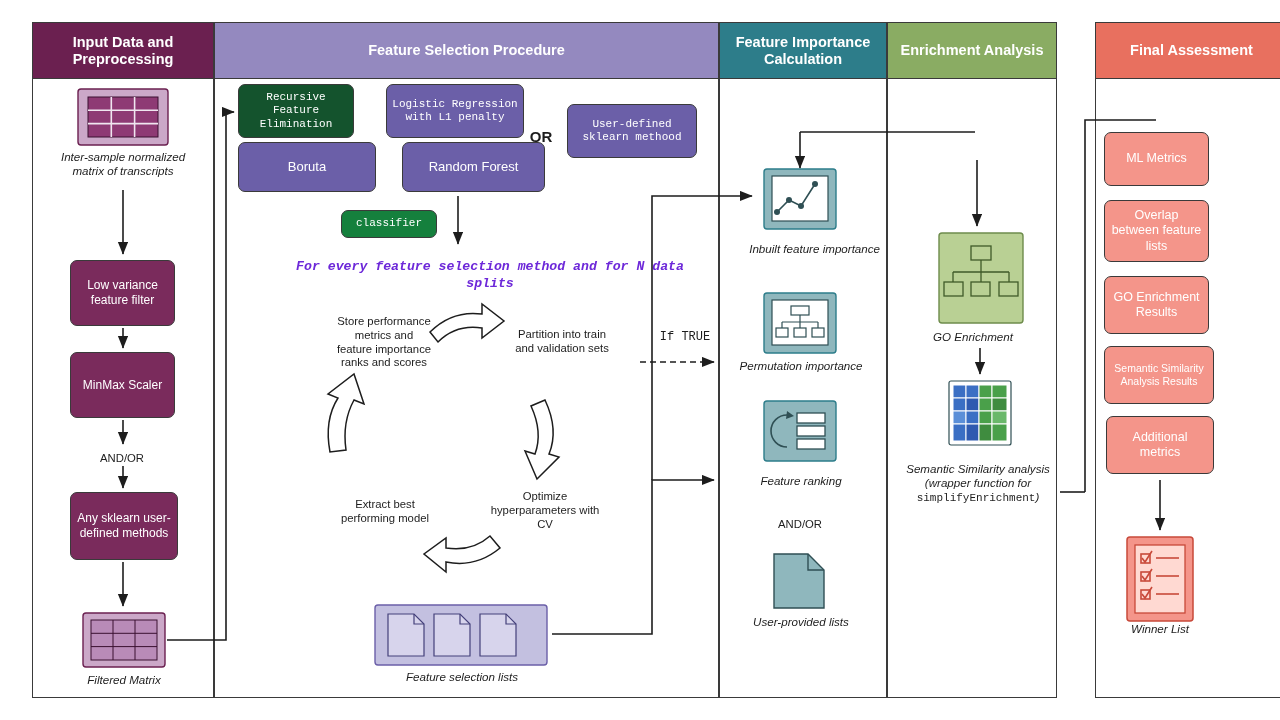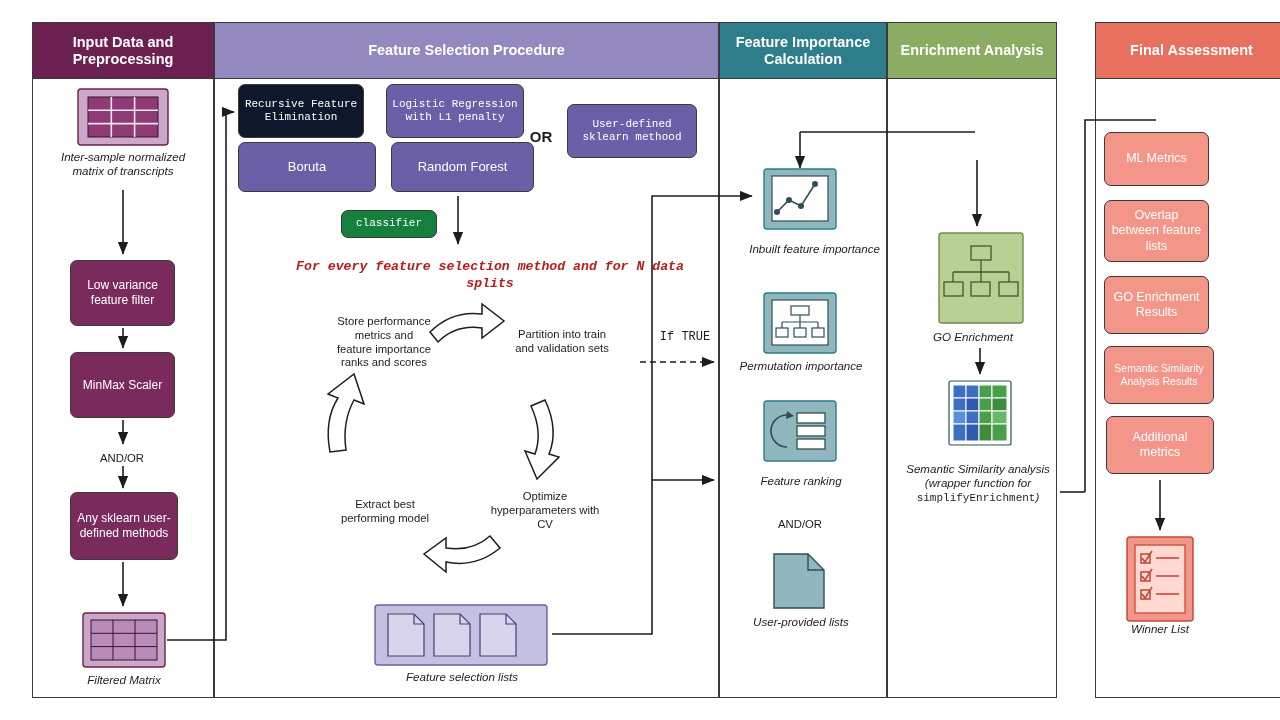--- a/index.html
+++ b/index.html
@@ -57,21 +57,21 @@
     color: #1d1d1d;
     line-height: 1.22;
   }
   .bigitalic {
     position: absolute;
     text-align: center;
     font-style: italic;
     font-weight: 700;
     font-family: "Liberation Mono", monospace;
     font-size: 13.2px;
-    color: #b91c1c;
+    color: #6d28d9;
     line-height: 1.3;
   }
   svg.overlay {
     position: absolute; left: 0; top: 0;
     width: 1280px; height: 720px;
     pointer-events: none;
   }
   .icon { position: absolute; }
 </style>
 </head>
@@ -129,30 +129,30 @@
       <line x1="31" y1="8" x2="31" y2="48" stroke="#3a1030" stroke-width="1"></line>
       <line x1="53" y1="8" x2="53" y2="48" stroke="#3a1030" stroke-width="1"></line>
       <line x1="9" y1="21.3" x2="75" y2="21.3" stroke="#3a1030" stroke-width="1"></line>
       <line x1="9" y1="34.6" x2="75" y2="34.6" stroke="#3a1030" stroke-width="1"></line>
     </svg>
   </div>
   <div class="cap" style="left:58px; top:673px; width:132px;">
     <span>Filtered Matrix</span>
   </div>
 
-  <div class="box mono" style="left:238px; top:84px; width:126px; height:54px; background:#0f172a;">
+  <div class="box mono" style="left:238px; top:84px; width:116px; height:54px; background:#14532d;">
     <span>Recursive Feature Elimination</span>
   </div>
   <div class="box mono" style="left:386px; top:84px; width:138px; height:54px; background:#6b5fa8;">
     <span>Logistic Regression with L1 penalty</span>
   </div>
   <div class="box" style="left:238px; top:142px; width:138px; height:50px; background:#6b5fa8; font-size:13px;">
     <span>Boruta</span>
   </div>
-  <div class="box" style="left:391px; top:142px; width:143px; height:50px; background:#6b5fa8; font-size:13px;">
+  <div class="box" style="left:402px; top:142px; width:143px; height:50px; background:#6b5fa8; font-size:13px;">
     <span>Random Forest</span>
   </div>
   <div class="plain" style="left:528px; top:128px; width:26px; font-weight:700; font-size:15px;">
     <span>OR</span>
   </div>
   <div class="box mono" style="left:567px; top:104px; width:130px; height:54px; background:#6b5fa8;">
     <span>User-defined sklearn methood</span>
   </div>
   <div class="box mono" style="left:341px; top:210px; width:96px; height:28px; background:#15803d;">
     <span>classifier</span>

